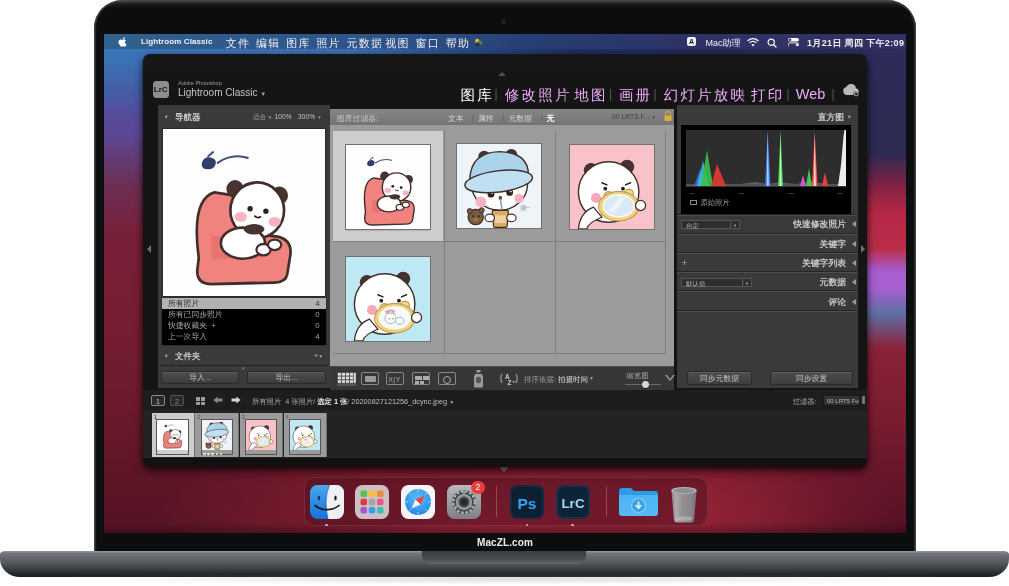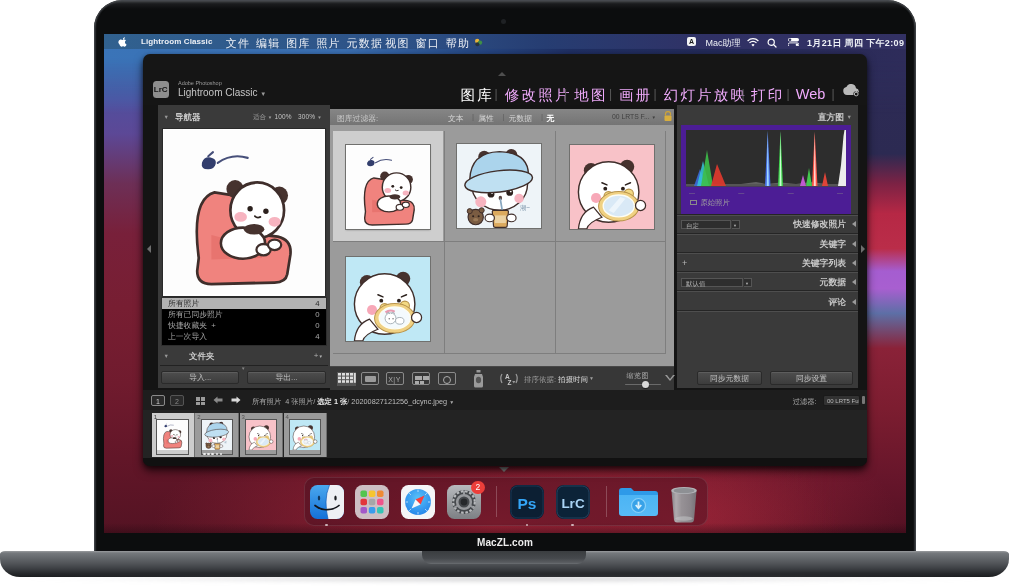--- a/index.html
+++ b/index.html
@@ -362,21 +362,21 @@
   <div style="position:absolute;top:8px;right:8px;font-size:6.5px;color:#9f9f9f;letter-spacing:.2px">适合<span style="font-size:4.5px"> ▼</span> <span style="color:#c4c4c4">100%</span> &nbsp; <span style="color:#c4c4c4">300%</span> <span style="font-size:4.5px">▼</span></div>
   <div style="position:absolute;left:5px;top:24px;width:161.5px;height:167px;background:#fff;border:1.5px solid #fff;outline:1px solid #2a2a2a;box-shadow:0 1px 2px rgba(0,0,0,.4)"><svg width="158" height="164">
               <use href="#s1"></use>
             </svg></div>
   <div style="position:absolute;left:3px;top:191.5px;width:165.5px;height:49px;background:#000000;border:1px solid #2e2e2e">
     <div class="lrow" style="background:#b2b2b2;color:#2c2c2c"><span>所有照片</span><span class="v" style="color:#2c2c2c">4</span></div>
     <div class="lrow"><span>所有已同步照片</span><span class="v">0</span></div>
     <div class="lrow"><span>快捷收藏夹&nbsp; +</span><span class="v">0</span></div>
     <div class="lrow"><span>上一次导入</span><span class="v">4</span></div>
   </div>
-  <div class="ph" style="left:5.5px;top:246px"><span class="tri">▼</span><b style="margin-left:20px">文件夹</b></div>
+  <div class="ph" style="left:5.5px;top:246px"><span class="tri">▼</span><b style="margin-left:6px">文件夹</b></div>
   <div style="position:absolute;right:7px;top:246px;font-size:8px;color:#b0b0b0">+<span style="font-size:4.5px">▼</span></div>
   <div style="position:absolute;left:2px;top:259.5px;width:168px;height:1px;background:#222"></div>
   <div style="position:absolute;left:83px;top:260.5px;color:#888;font-size:4.5px">▼</div>
   <div class="pbtn" style="left:3.4px;top:266px;width:77.6px">导入...</div>
   <div class="pbtn" style="left:89.2px;top:266px;width:78.5px">导出...</div>
 </div>
       <div id="cencol">
   <div id="filterbar">
     <span style="position:absolute;left:7px;top:4px;color:#c9c9c9">图库过滤器:</span>
     <span style="position:absolute;left:117.9px;top:4px;color:#d6d6d6">文本</span>
@@ -463,21 +463,21 @@
     <span style="position:absolute;left:259px;top:7.5px;font-size:5px;color:#9f9f9f">▼</span>
     <span style="position:absolute;left:296.6px;top:3.5px;font-size:7px;color:#b0b0b0;letter-spacing:.5px">缩览图</span>
     <div style="position:absolute;left:294.8px;top:16.8px;width:36px;height:1.6px;background:#6a6a6a;border-radius:1px"></div>
     <div style="position:absolute;left:312px;top:13.5px;width:7px;height:7px;background:#d8d8d8;border-radius:50%;box-shadow:0 1px 1px rgba(0,0,0,.5)"></div>
     <div style="position:absolute;left:335px;top:8px;width:0;height:0;border-left:5px solid transparent;border-right:5px solid transparent;border-top:6px solid #9a9a9a"></div>
     <div style="position:absolute;left:336.5px;top:8px;width:0;height:0;border-left:3.5px solid transparent;border-right:3.5px solid transparent;border-top:4.5px solid #373737"></div>
   </div>
 </div>
       <div id="rpanel">
   <div style="position:absolute;right:6px;top:7px;font-size:8.8px;font-weight:bold;color:#cdcdcd">直方图 <span style="font-size:5.5px;color:#9a9a9a;vertical-align:1px">▼</span></div>
-  <div style="position:absolute;left:4px;top:20px;width:170px;height:88.5px;background:#4c1d95">
+  <div style="position:absolute;left:4px;top:20px;width:170px;height:88.5px;background:#000000">
     <svg style="position:absolute;left:5px;top:5px" width="160" height="56.5" viewBox="0 0 160 56.5">
       <rect width="160" height="56.5" fill="#2d2d2d"></rect>
       <rect x="0" y="54" width="160" height="2.5" fill="#555"></rect>
       <polygon points="8,56 14,39 20,56" fill="#3a6adc" opacity=".9"></polygon>
       <polygon points="11,56 17,31 23,56" fill="#35c8d8" opacity=".85"></polygon>
       <polygon points="15,56 21,20 27,56" fill="#3dbf49" opacity=".9"></polygon>
       <polygon points="25,56 31,34 40,56" fill="#e0392e" opacity=".92"></polygon>
       <polygon points="55,54 70,52 80,54 95,52.5 110,54 125,52 140,54" fill="#777" opacity=".7"></polygon>
       <polygon points="79,56 81.7,1 84.5,56" fill="#4a72e8"></polygon>
       <polygon points="80.8,56 81.7,1 82.8,56" fill="#9fd8ff"></polygon>
@@ -507,21 +507,21 @@
   <div class="rsec" style="top:147.1px"></div>
   <div class="rhead" style="top:152.8px">关键字列表</div>
   <div style="position:absolute;left:5px;top:152.5px;font-size:9px;color:#b5b5b5">+</div>
   <div class="rsec" style="top:165.9px"></div>
   <div class="rhead" style="top:171.8px">元数据</div>
   <div class="rdrop" style="left:4px;top:172.5px;width:62px">默认值</div>
   <div class="rdroparr" style="left:66.5px;top:172.5px">▼</div>
   <div class="rsec" style="top:185.4px"></div>
   <div class="rhead" style="top:191.5px">评论</div>
   <div class="rsec" style="top:204.8px"></div>
-  <div class="pbtn" style="left:20px;top:265.5px;width:65px;height:14px;line-height:14px">同步元数据</div>
+  <div class="pbtn" style="left:10px;top:265.5px;width:65px;height:14px;line-height:14px">同步元数据</div>
   <div class="pbtn" style="left:93px;top:265.5px;width:83px;height:14px;line-height:14px">同步设置</div>
 </div>
     </div>
     <div id="statusbar">
   <div class="sbbox" style="left:8px;border-color:#8a8a8a;color:#d0d0d0">1</div>
   <div class="sbbox" style="left:27px;border-color:#555;color:#888">2</div>
   <div style="position:absolute;left:53px;top:7px;width:9px;height:8px;display:grid;grid-template-columns:4px 4px;gap:1px">
           <span style="background:#9a9a9a"></span>
           <span style="background:#9a9a9a"></span>
           <span style="background:#9a9a9a"></span>

